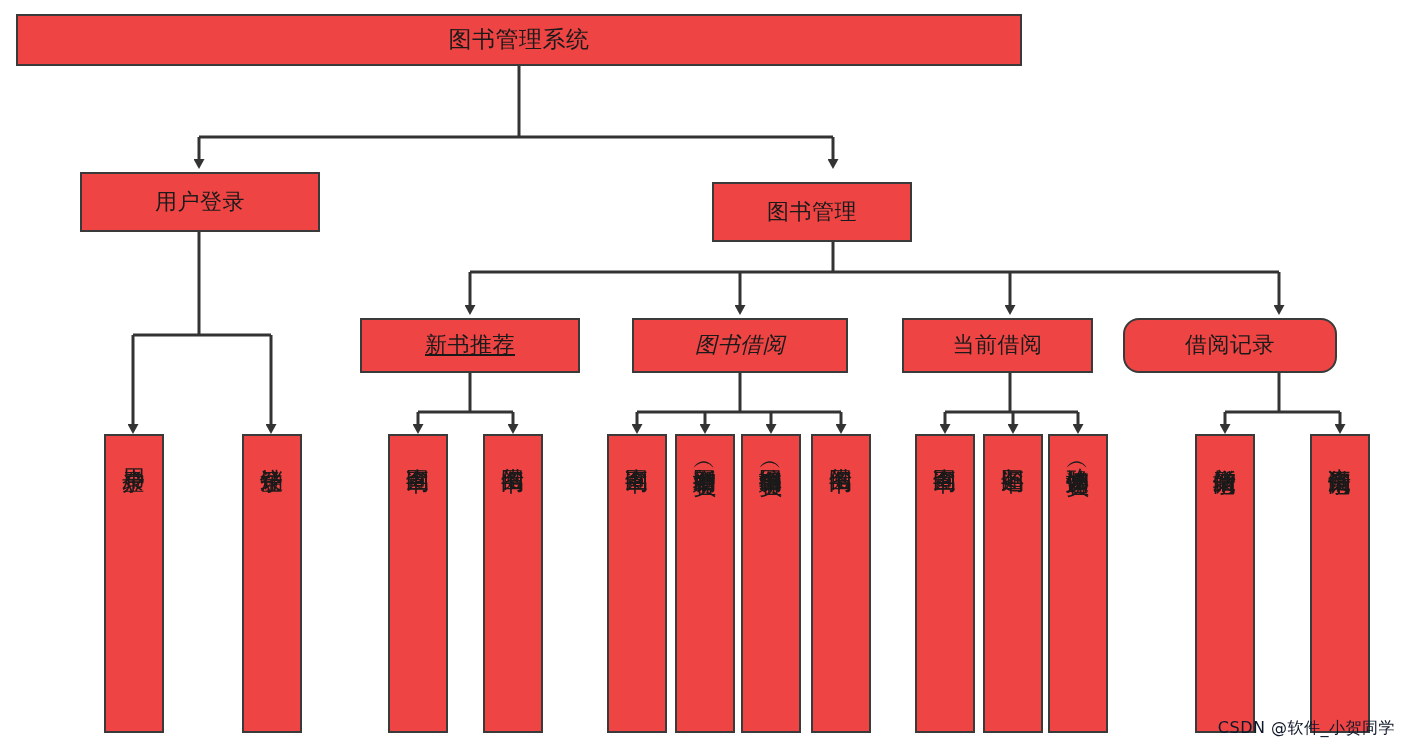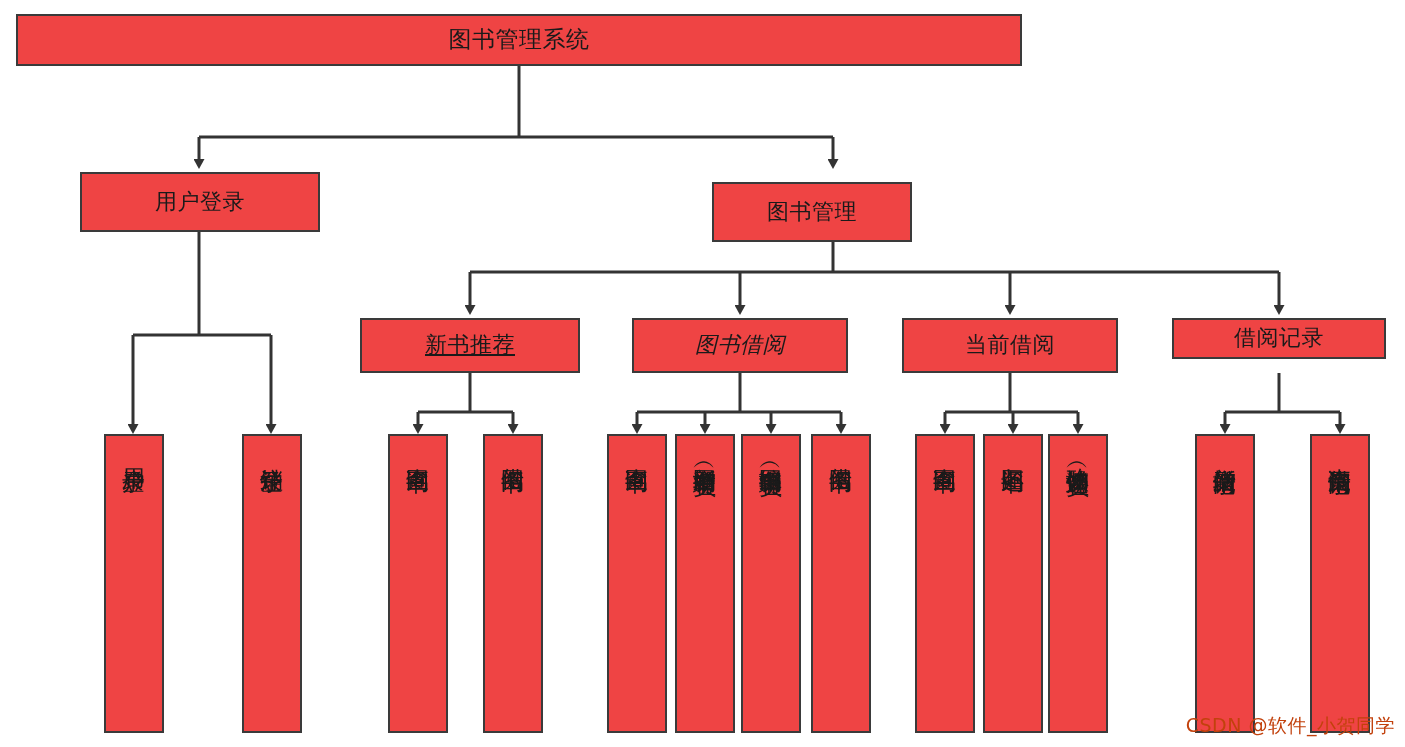--- a/index.html
+++ b/index.html
@@ -58,22 +58,22 @@
     text-orientation: upright;
     font-size: 23px;
     line-height: 1.05;
     letter-spacing: 1px;
     white-space: nowrap;
   }
   #watermark {
     position: absolute;
     right: 10px;
     bottom: 8px;
-    font-size: 19px;
-    color: #c2410c;
+    font-size: 16px;
+    color: #0f172a;
     letter-spacing: 0.5px;
     z-index: 5;
     white-space: nowrap;
   }
 </style>
 </head>
 <body>
 
 <div id="diagram-canvas">
 
@@ -137,24 +137,24 @@
   <div class="node horizontal" style="left:712px; top:172px; width:200px; height:60px;margin-top:10px;">
     <span class="node-label">图书管理</span>
   </div>
 
   <div class="node horizontal" style="left:360px; top:318px; width:220px; height:55px;text-decoration:underline;">
     <span class="node-label">新书推荐</span>
   </div>
   <div class="node horizontal" style="left:632px; top:318px; width:216px; height:55px;font-style:italic;">
     <span class="node-label">图书借阅</span>
   </div>
-  <div class="node horizontal" style="left:902px; top:318px; width:216px; height:55px;">
+  <div class="node horizontal" style="left:902px; top:318px; width:191px; height:55px;">
     <span class="node-label">当前借阅</span>
   </div>
-  <div class="node horizontal" style="left:1172px; top:318px; width:214px; height:41px;">
+  <div class="node horizontal" style="left:1123px; top:318px; width:214px; height:55px;border-radius:16px;">
     <span class="node-label">借阅记录</span>
   </div>
 
   <div class="node vertical" style="left:104px; top:434px; width:60px; height:299px;">
     <span class="node-label">用户登录</span>
   </div>
   <div class="node vertical" style="left:242px; top:434px; width:60px; height:299px;">
     <span class="node-label">注销登录</span>
   </div>
 

